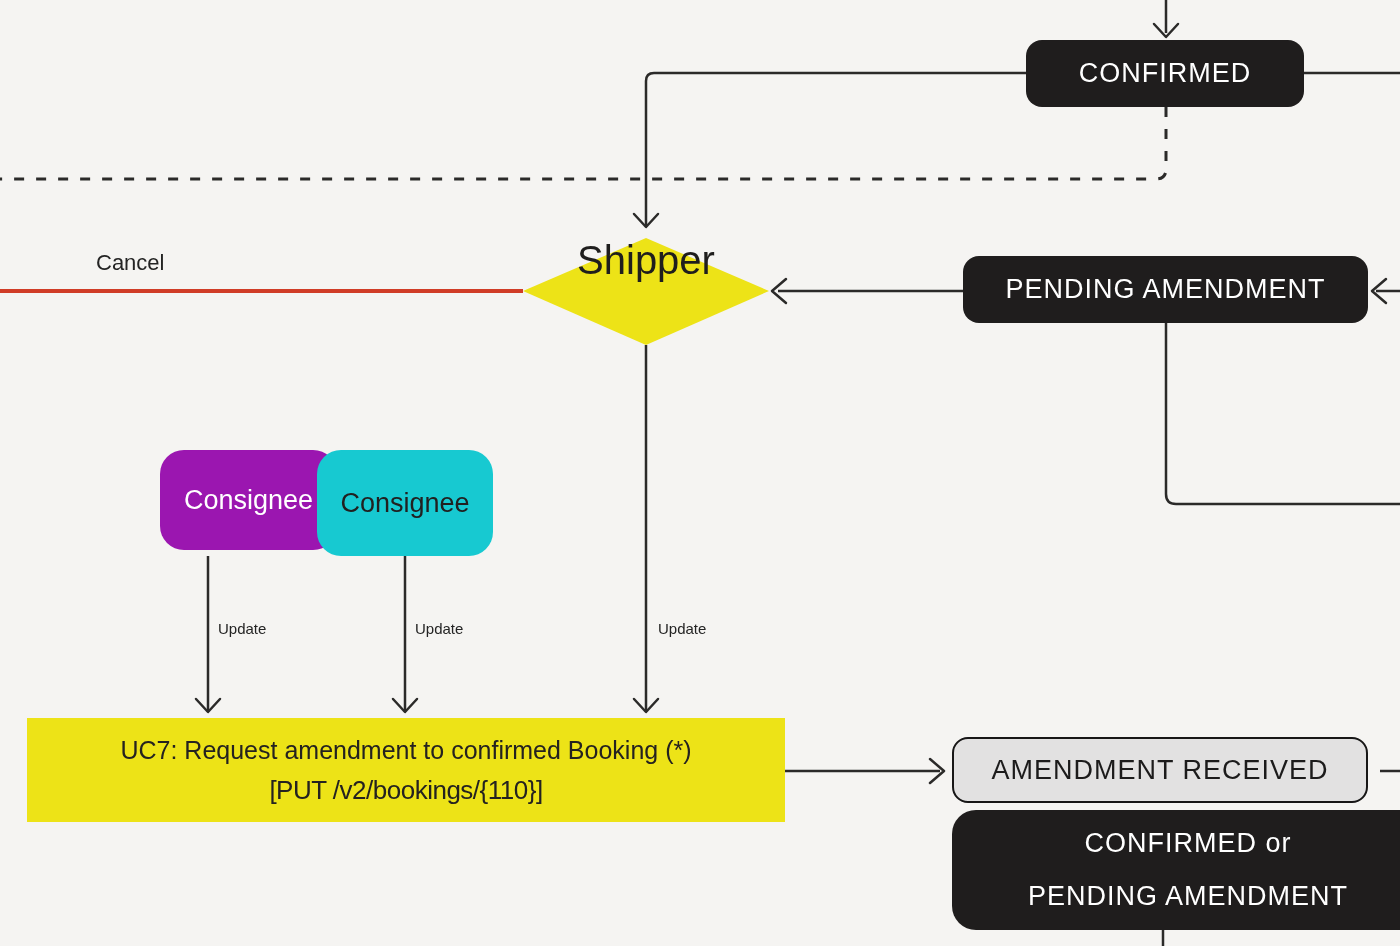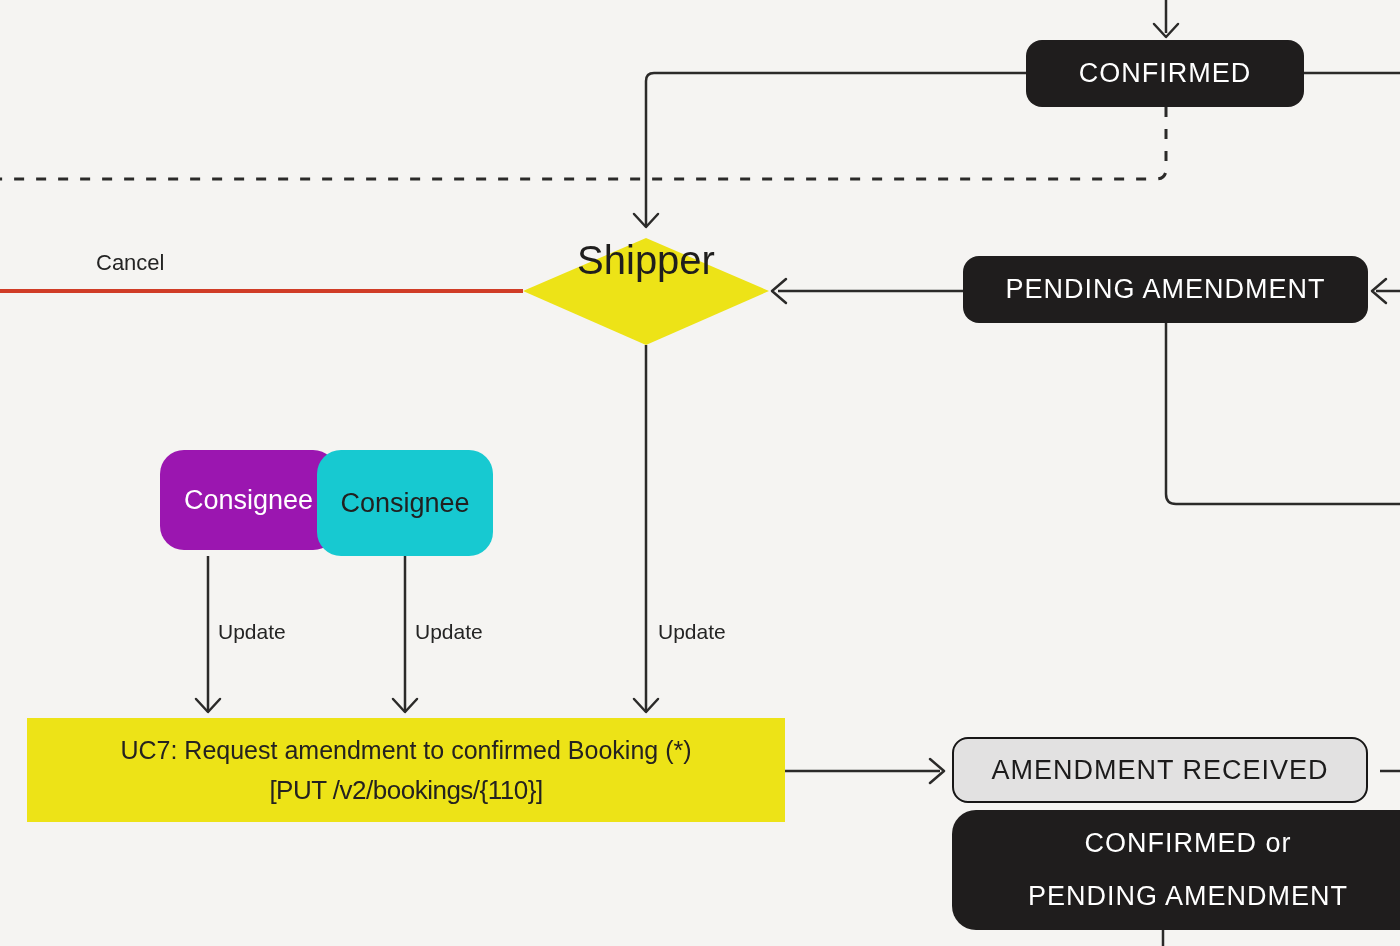--- a/index.html
+++ b/index.html
@@ -103,21 +103,21 @@
     font-size: 40px; font-weight: 500;
   }
   .edge-label {
     position: absolute;
     color: #242424;
     font-size: 22px;
     font-weight: 400;
     white-space: nowrap;
   }
   .label-cancel { left: 96px; top: 250px; }
-  .label-update { font-size: 21px; }
+  .label-update { font-size: 15px; }
   .label-update-consignee { left: 218px; top: 620px; }
   .label-update-endorsee  { left: 415px; top: 620px; }
   .label-update-shipper   { left: 658px; top: 620px; }
 </style>
 </head>
 <body>
 
 <div class="canvas">
 
   <svg class="connector-layer" viewBox="0 0 1400 946">

